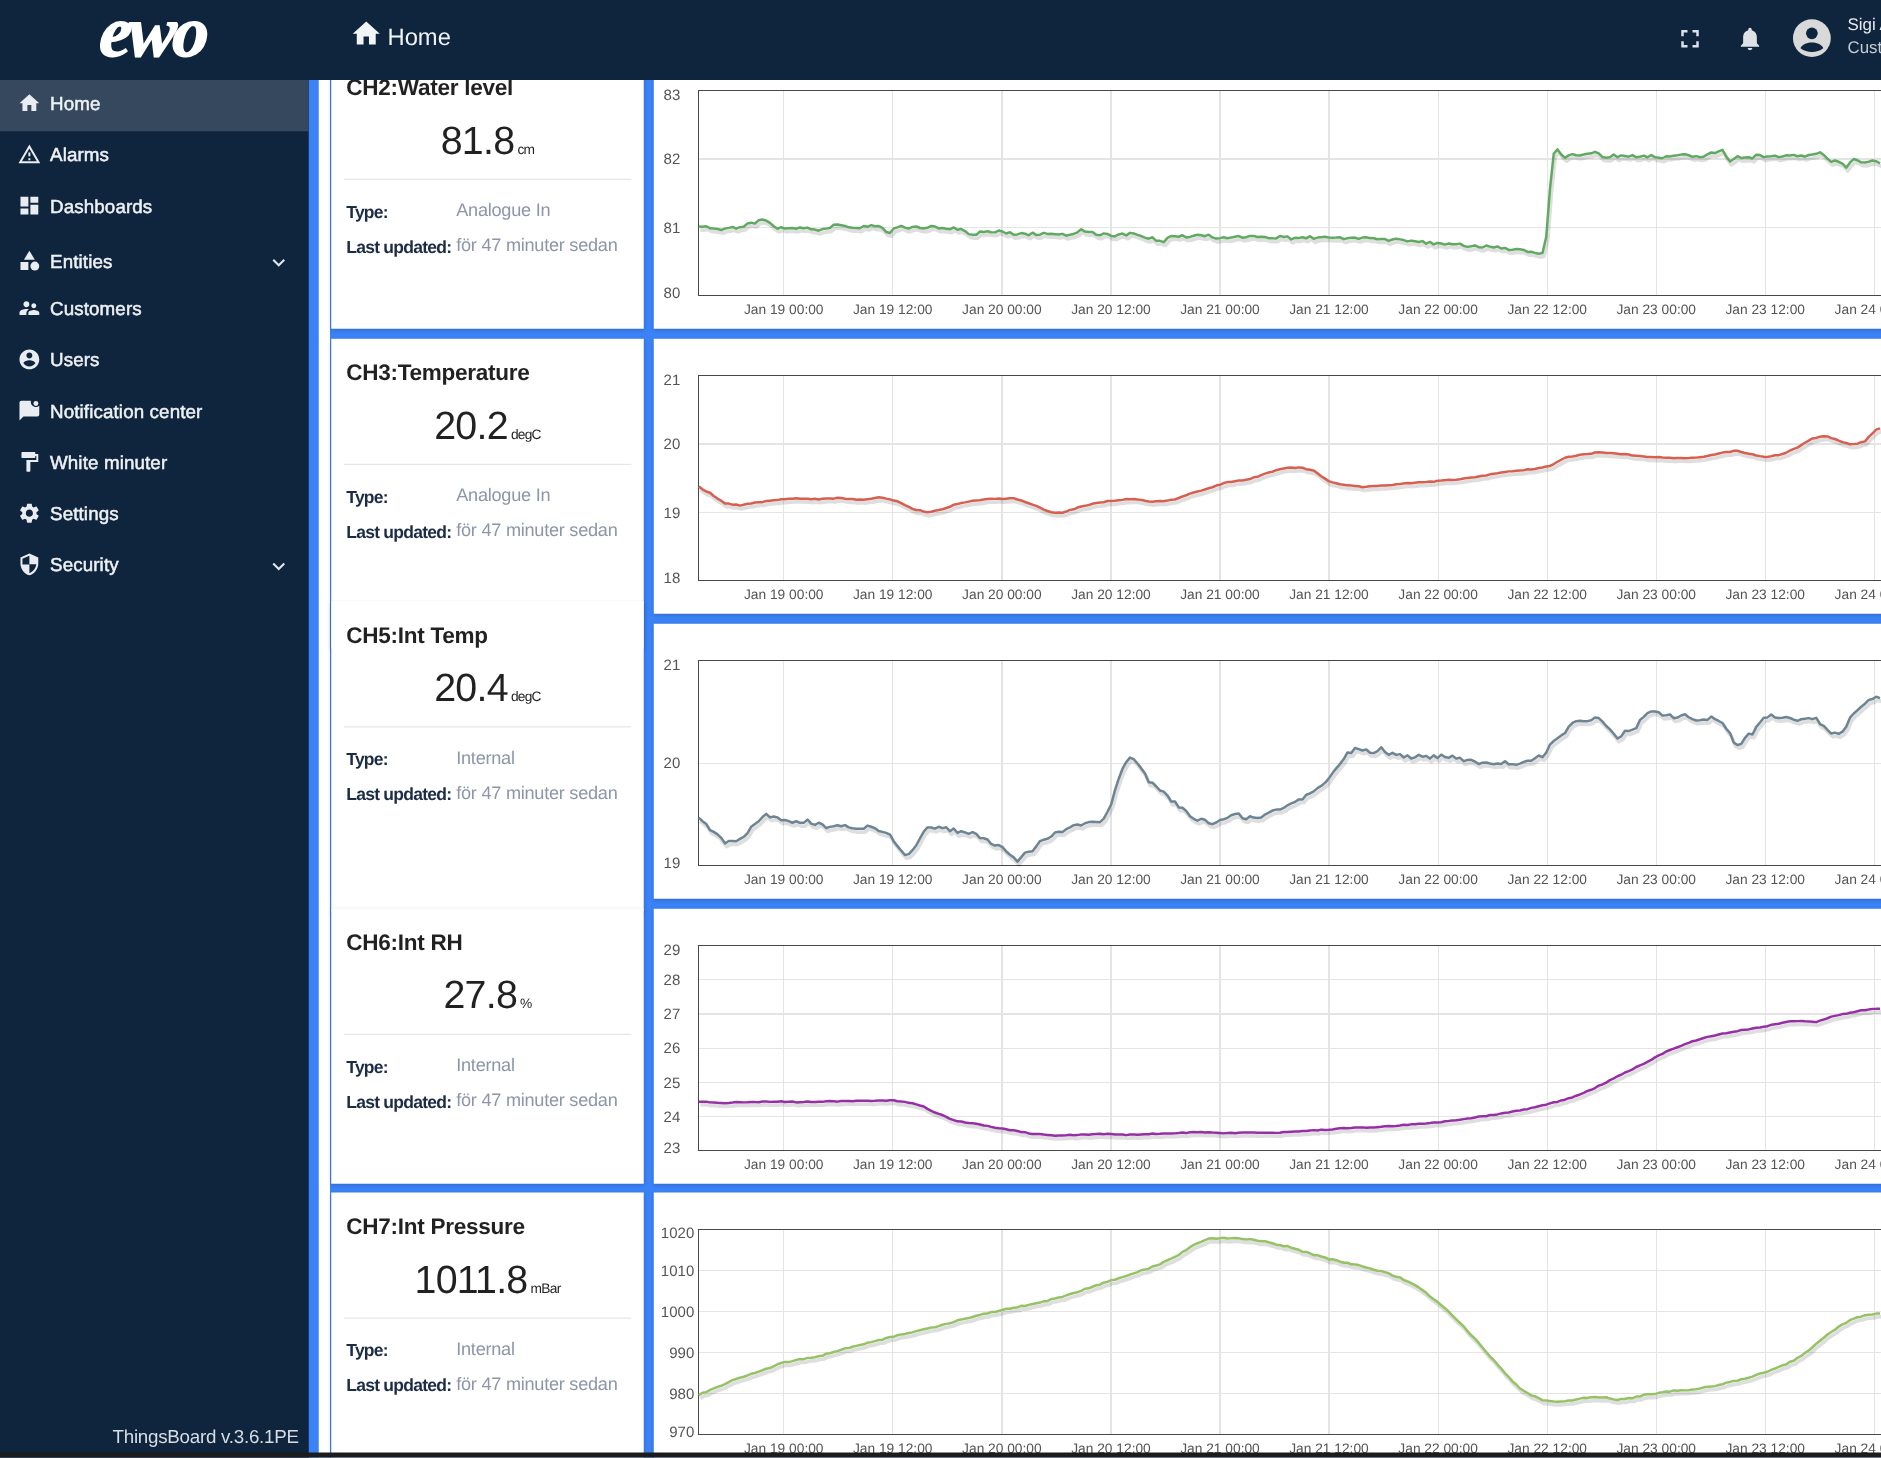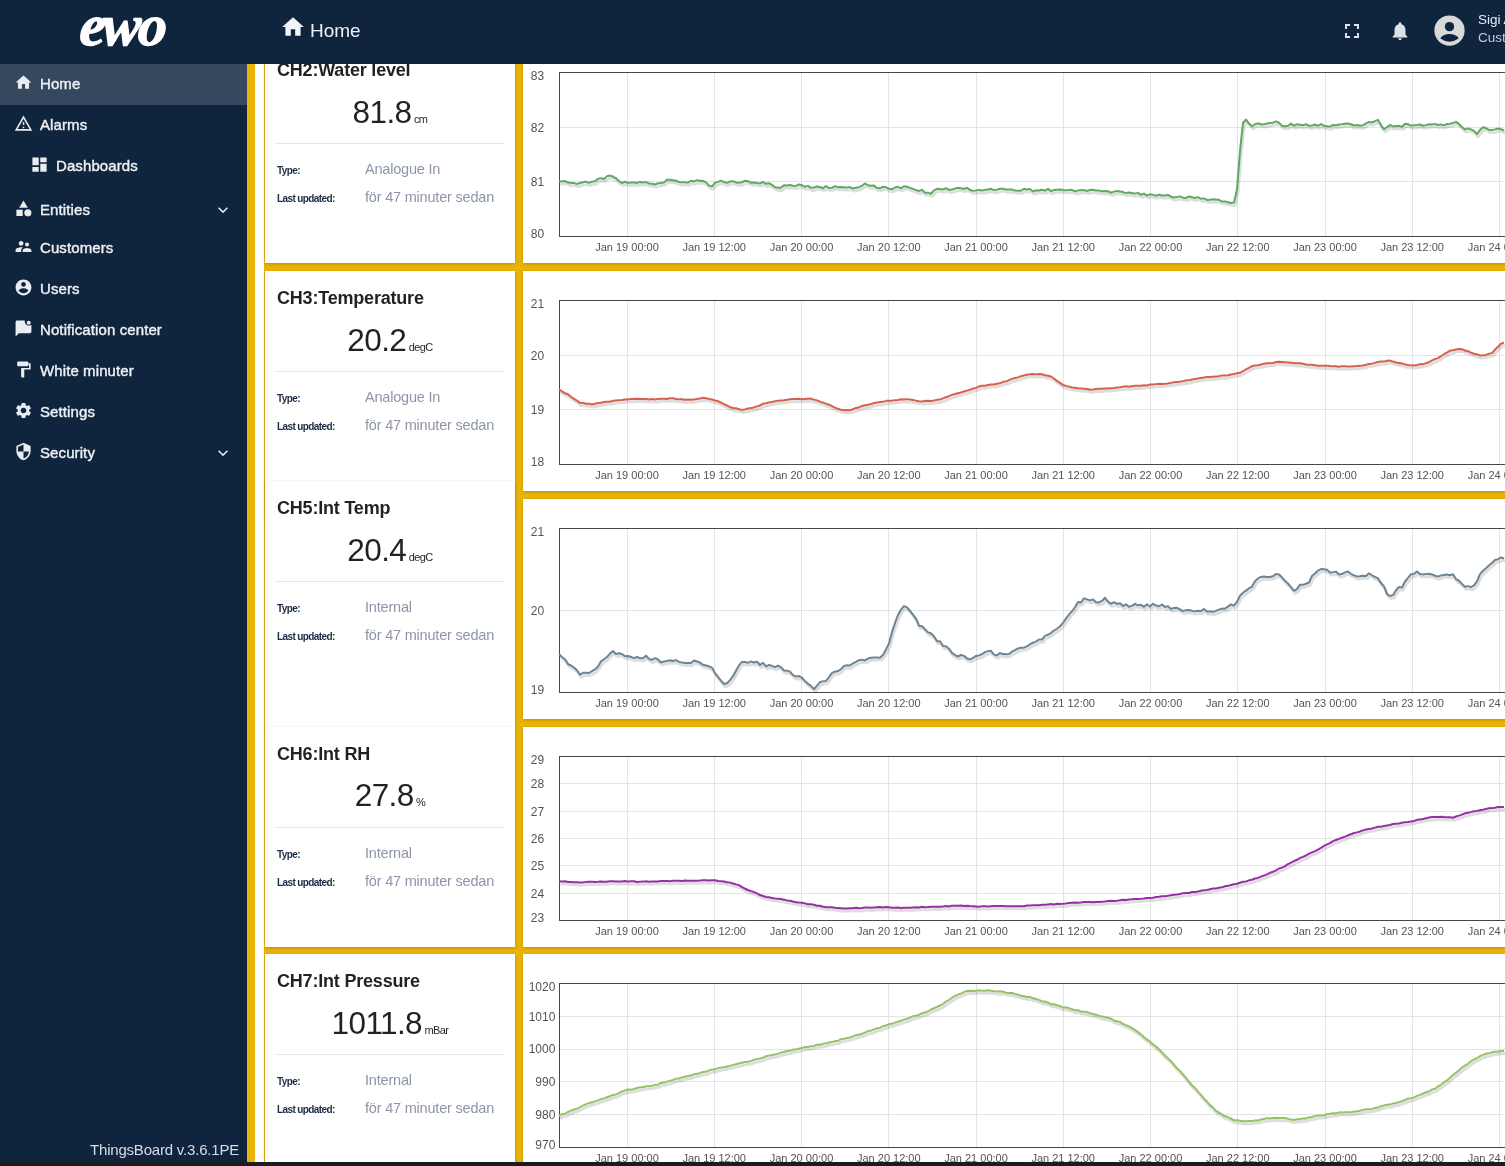--- a/index.html
+++ b/index.html
@@ -2,28 +2,28 @@
 <html><head><meta charset="utf-8">
 <style>
 * { margin:0; padding:0; box-sizing:border-box; }
 html,body { width:1505px; height:1166px; overflow:hidden; font-family:"Liberation Sans",sans-serif; background:#eeeeee; }
 .card { position:absolute; background:#fff; box-shadow:0 1px 3px rgba(0,0,0,0.2); }
 .ctitle { position:absolute; left:12px; top:17px; font-size:18px; font-weight:bold; color:rgba(0,0,0,0.87); letter-spacing:-0.2px; }
 .cvalue { position:absolute; left:0; top:50.5px; width:100%; text-align:center; font-size:31.5px; letter-spacing:-0.6px; color:rgba(0,0,0,0.87); }
 .cunit { font-size:11px; color:rgba(0,0,0,0.87); }
 .cdiv { position:absolute; left:10px; right:10px; top:100px; height:1px; background:#e6e6e6; }
 .crow { position:absolute; left:12px; width:230px; font-size:14.5px; }
-.clabel { color:#1c2b46; font-weight:bold; font-size:10px; letter-spacing:-0.6px; }
+.clabel { color:#1c2b46; font-weight:bold; font-size:14px; letter-spacing:-0.6px; }
 .cval { position:absolute; left:88px; color:#8d95a9; white-space:nowrap; letter-spacing:-0.2px; }
 .mitem { position:absolute; left:0; width:247px; height:41px; }
 .micon { position:absolute; left:14px; top:9px; }
 .mtext { position:absolute; left:40px; top:10.5px; font-size:15px; color:#eef1f5; letter-spacing:0.1px; -webkit-text-stroke:0.4px #eef1f5; }
 </style></head>
 <body>
-<div id="content" style="position:absolute;left:0;top:0;width:1505px;height:1166px;background:#eab308;overflow:hidden">
+<div id="content" style="position:absolute;left:0;top:0;width:1505px;height:1166px;background:#3b82f6;overflow:hidden">
 <div style="position:absolute;left:254.5px;top:0;width:9px;height:1166px;background:#fff"></div>
 
 <div class="card" style="left:265px;top:43px;width:250px;height:220px">
   <div class="ctitle">CH2:Water level</div>
   <div class="cvalue">81.8<span class="cunit">&nbsp;cm</span></div>
   <div class="cdiv"></div>
   <div class="crow" style="top:118px"><span class="clabel">Type:</span><span class="cval">Analogue In</span></div>
   <div class="crow" style="top:146px"><span class="clabel">Last updated:</span><span class="cval">för 47 minuter sedan</span></div>
 </div>
 <div class="card" style="left:523px;top:43px;width:1000px;height:220px">
@@ -281,21 +281,21 @@
           <path d="M10 20v-6h4v6h5v-8h3L12 3 2 12h3v8z"></path>
         </svg></span>
   <span class="mtext">Home</span>
 </div>
 <div class="mitem" style="top:105px;text-decoration:underline;">
   <span class="micon"><svg width="19" height="19" viewBox="0 0 24 24" style="" fill="#e9edf2">
           <path d="M12 5.99L19.53 19H4.47L12 5.99M12 2L1 21h22L12 2zm1 14h-2v2h2v-2zm0-6h-2v4h2v-4z"></path>
         </svg></span>
   <span class="mtext">Alarms</span>
 </div>
-<div class="mitem" style="top:146px;margin-left:16px;">
+<div class="mitem" style="top:146px;">
   <span class="micon"><svg width="19" height="19" viewBox="0 0 24 24" style="" fill="#e9edf2">
           <path d="M3 13h8V3H3v10zm0 8h8v-6H3v6zm10 0h8V11h-8v10zm0-18v6h8V3h-8z"></path>
         </svg></span>
   <span class="mtext">Dashboards</span>
 </div>
 <div class="mitem" style="top:190px;">
   <span class="micon"><svg width="19" height="19" viewBox="0 0 24 24" style="" fill="#e9edf2">
           <path d="M12 2l-5.5 9h11L12 2z"></path>
           <circle cx="17.5" cy="17.5" r="4.5"></circle>
           <path d="M3 13.5h8v8H3z"></path>

